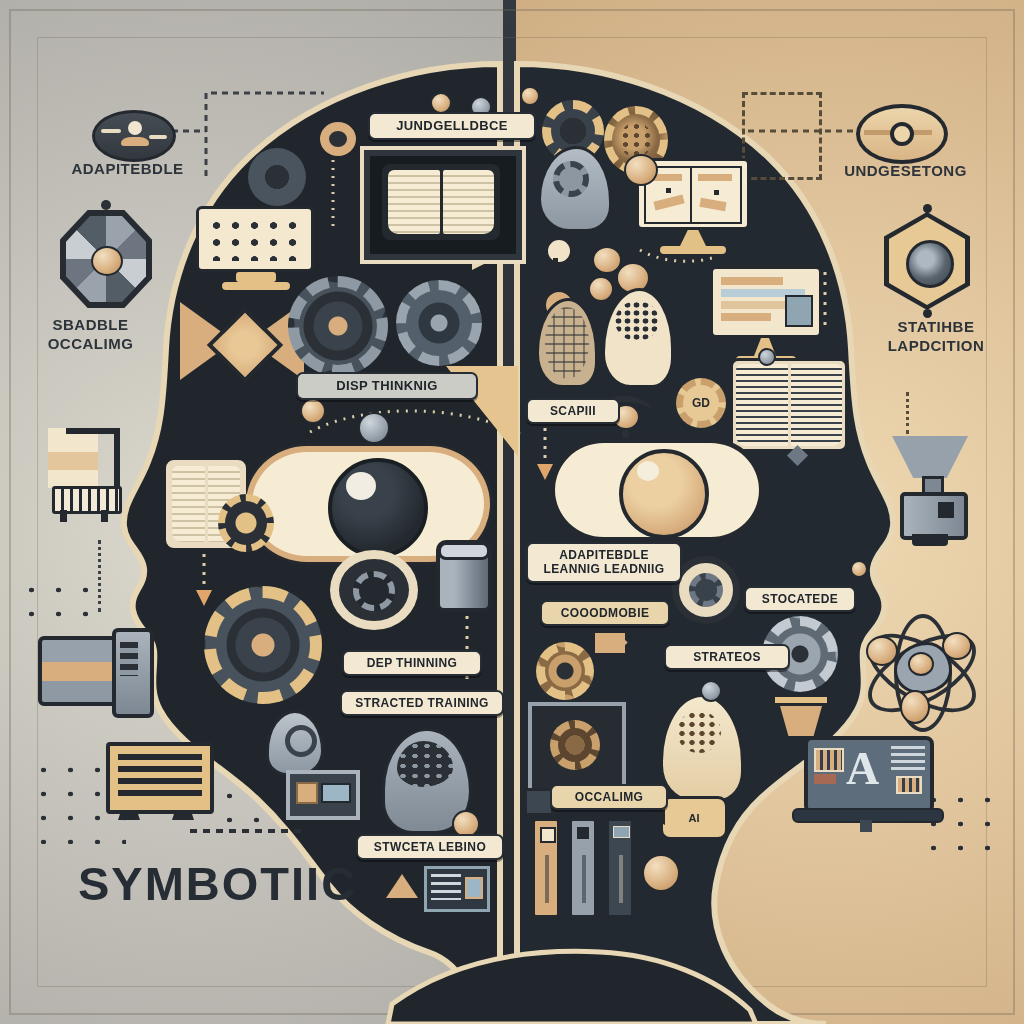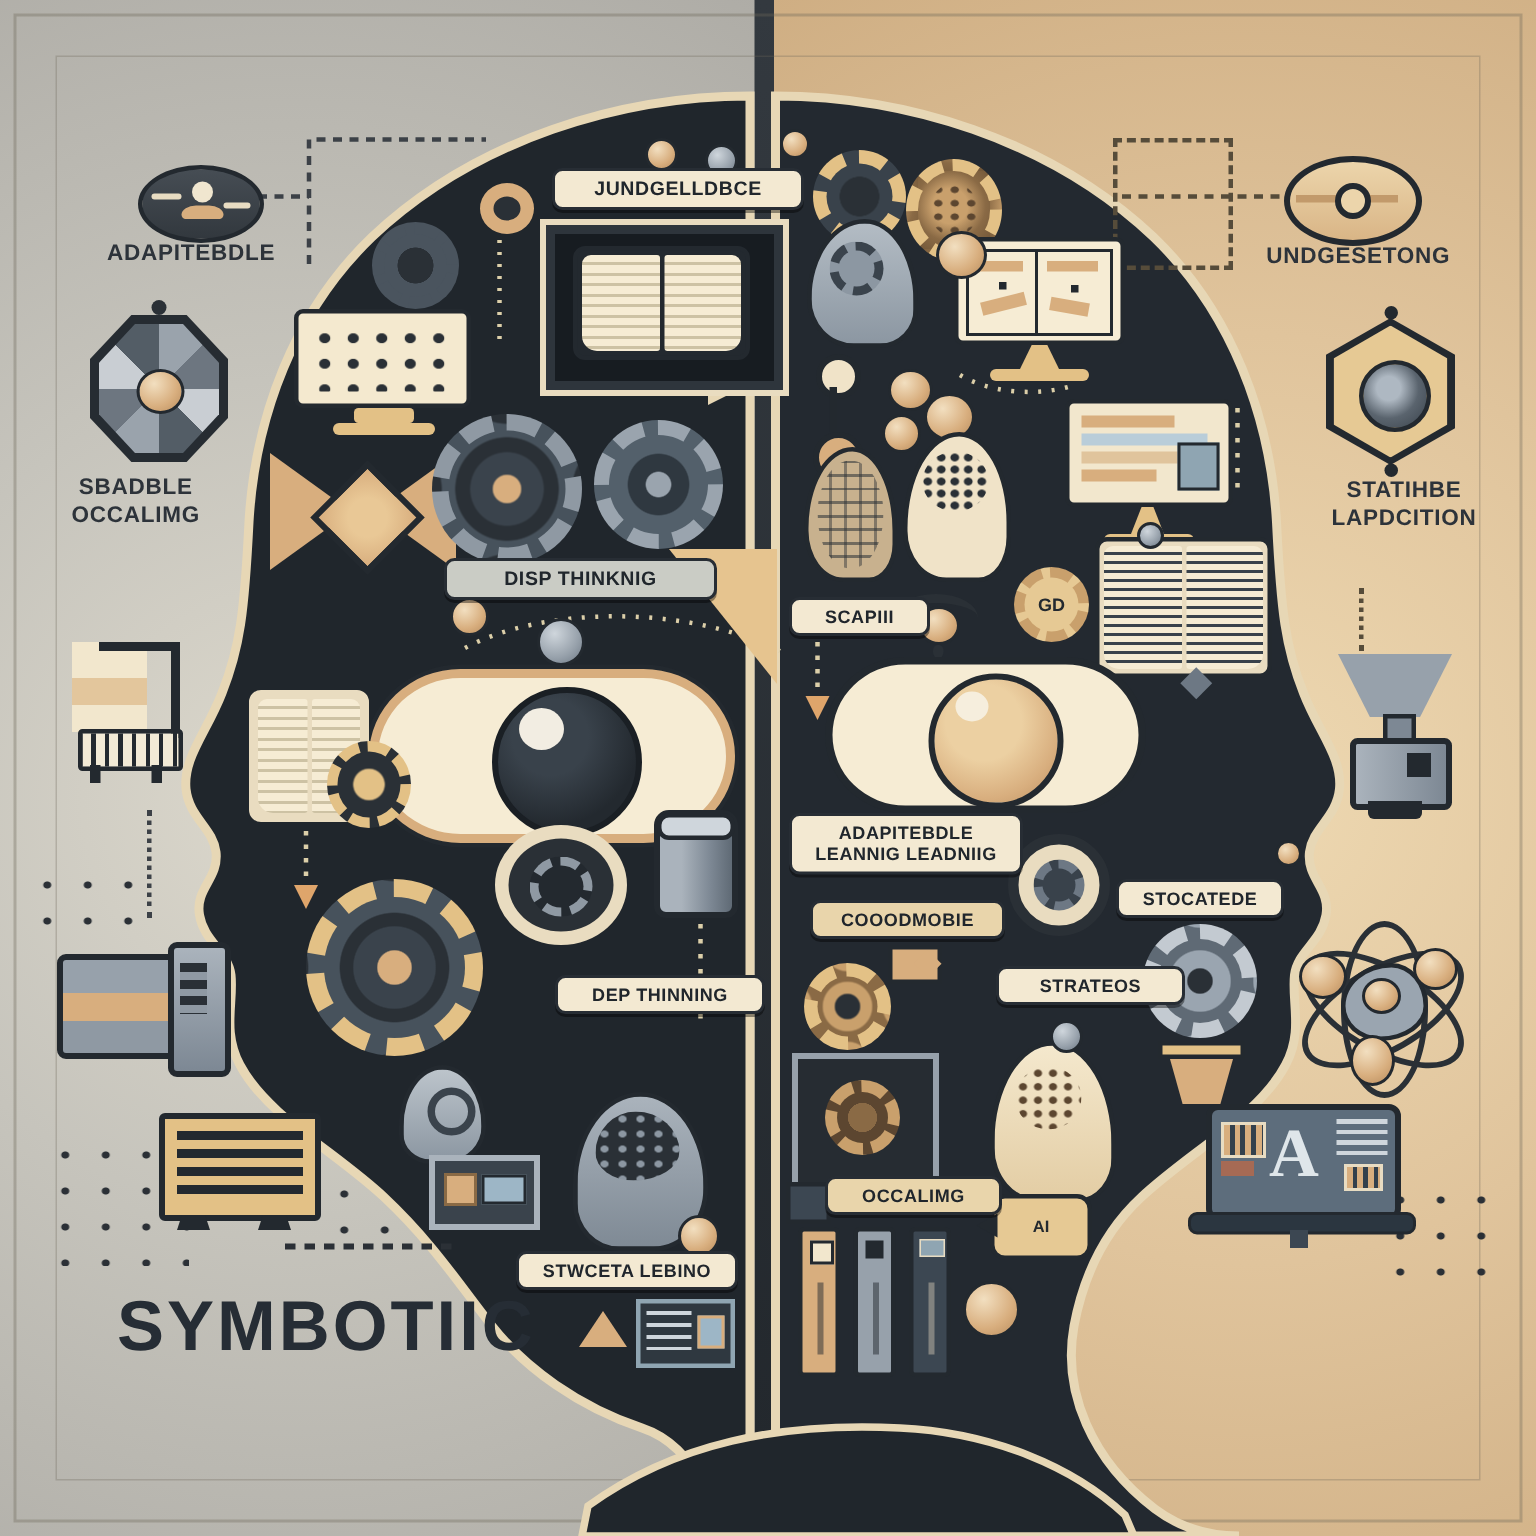--- a/index.html
+++ b/index.html
@@ -253,38 +253,39 @@
   </div>
 
   <div class="gear" style="left:204px;top:586px;width:118px;height:118px;border:12px dashed #e3c186;
               background:radial-gradient(circle,#d8ae7e 0 11px,#3a434c 12px 27px,#2a3036 28px 36px,#47525c 37px);"></div>
 
   <div class="abs" style="left:436px;top:540px;width:48px;height:64px;border:4px solid #23292f;border-radius:10px 10px 8px 8px;
               background:linear-gradient(90deg,#aab3bc 0 30%,#7d8894 70%,#5f6a75);z-index:4;">
     <div style="position:absolute;left:-2px;top:-2px;right:-2px;height:12px;background:#cfd6dc;border:3px solid #23292f;border-radius:8px;"></div>
   </div>
 
-  <div class="lbl" style="left:370px;top:650px;width:122px;">DEP THINNING</div>
+  <div class="lbl" style="left:342px;top:650px;width:122px;">DEP THINNING</div>
+  <div class="lbl" style="left:340px;top:690px;width:146px;">STRACTED TRAINING</div>
 
   <div class="headp" style="left:266px;top:710px;width:58px;height:66px;background:linear-gradient(#bcc4cb,#8c97a2);
               border:3px solid #23292f;border-radius:50% 50% 42% 36%/62% 62% 38% 30%;">
     <div style="position:absolute;left:16px;top:12px;width:22px;height:22px;border-radius:50%;border:5px solid #3a434c;"></div>
   </div>
 
   <div class="abs" style="left:286px;top:770px;width:66px;height:42px;border:4px solid #aab3bc;background:#3a434c;z-index:4;">
     <div style="position:absolute;left:6px;top:8px;width:18px;height:18px;background:#d8ae7e;border:2px solid #8a6a45;"></div>
     <div style="position:absolute;right:5px;top:9px;width:26px;height:16px;background:#9db6c6;border:2px solid #23292f;"></div>
   </div>
 
   <div class="headp" style="left:382px;top:728px;width:90px;height:106px;background:linear-gradient(#aab3bc,#7f8a95);
               border:3px solid #23292f;border-radius:50% 50% 40% 34%/58% 60% 40% 30%;">
     <div style="position:absolute;left:12px;top:10px;width:56px;height:46px;border-radius:48% 52% 55% 45%/60% 58% 42% 40%;background:#2a3036;background-image:radial-gradient(#8c97a2 2.5px,transparent 3px);background-size:12px 10px;"></div>
   </div>
 
-  <div class="lbl" style="left:344px;top:834px;width:130px;">STWCETA LEBINO</div>
+  <div class="lbl" style="left:356px;top:834px;width:130px;">STWCETA LEBINO</div>
 
   <div class="abs" style="left:386px;top:874px;width:0;height:0;border-left:16px solid transparent;border-right:16px solid transparent;border-bottom:24px solid #d8ae7e;z-index:4;"></div>
   <div class="abs" style="left:424px;top:866px;width:60px;height:40px;border:3px solid #8fa5b2;background:#2f3840;z-index:4;">
     <div style="position:absolute;left:4px;top:5px;width:30px;height:26px;background:repeating-linear-gradient(#cfd6dc 0 3px,#2f3840 3px 8px);"></div>
     <div style="position:absolute;right:4px;top:8px;width:14px;height:18px;background:#9db6c6;border:2px solid #d8ae7e;"></div>
   </div>
   <div class="ball" style="left:452px;top:810px;width:24px;height:24px;"></div>
 
   <div class="gear" style="left:542px;top:100px;width:62px;height:62px;border:9px dashed #e3c186;
               background:radial-gradient(circle,#2a3036 0 42%,#39424b 43%);"></div>

